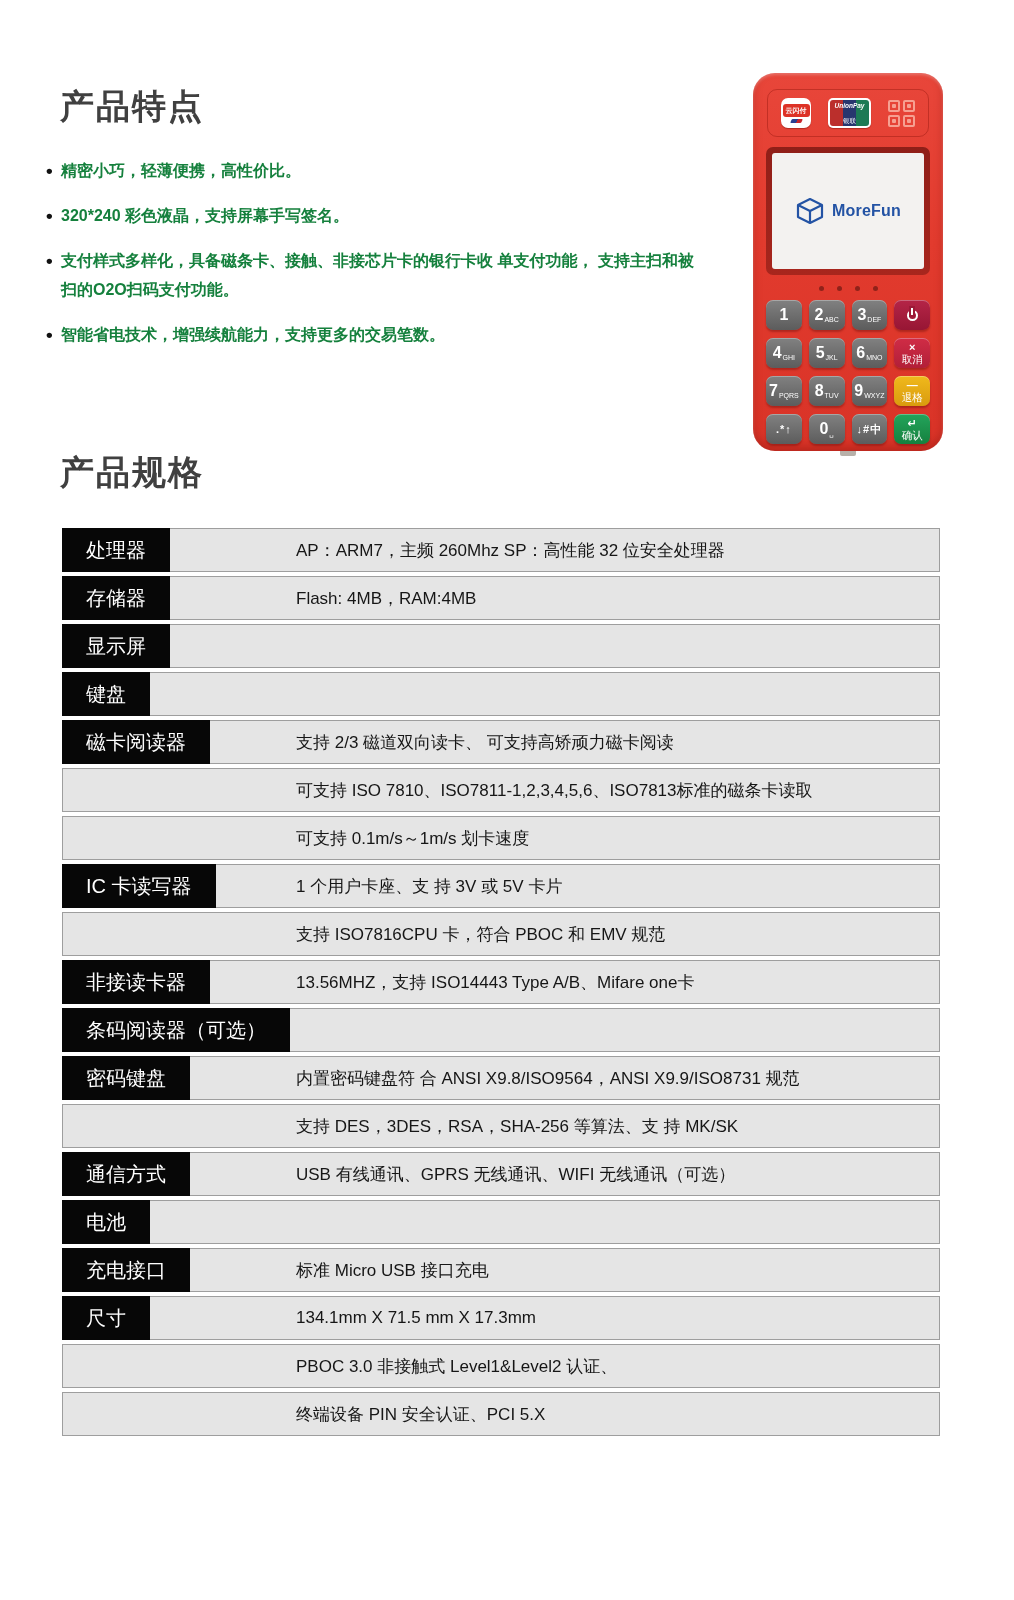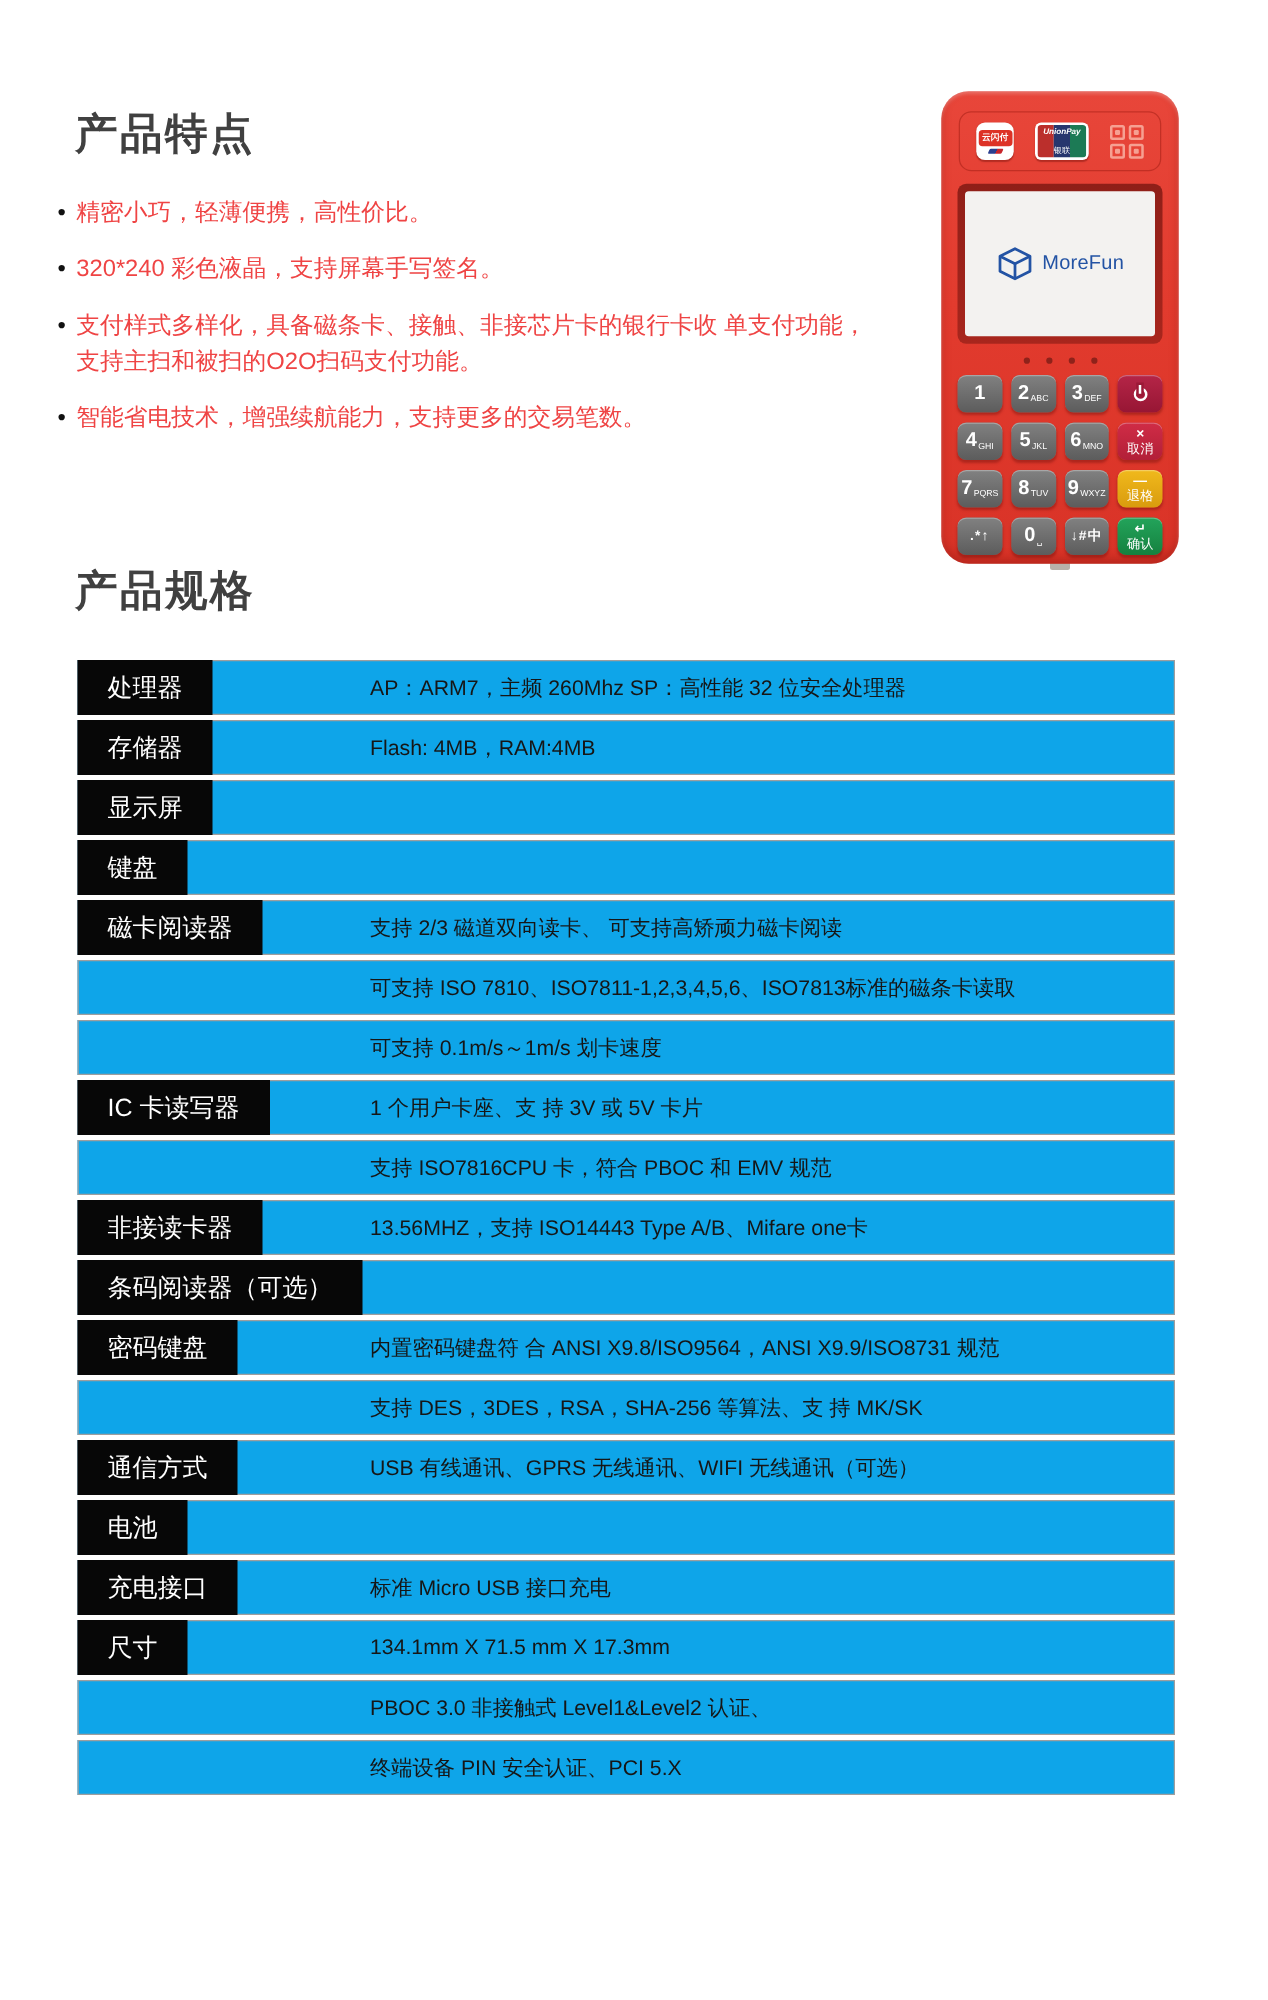--- a/index.html
+++ b/index.html
@@ -12,21 +12,21 @@
     position:absolute;left:60px;margin:0;font-size:34px;font-weight:700;
     letter-spacing:2px;color:#404040;
   }
   #features-title{top:84px;}
   #specs-title{top:450px;}
 
   
   .bullets{position:absolute;left:46px;top:156px;width:648px;margin:0;padding:0;list-style:none;}
   .bullets li{
     position:relative;padding-left:15px;margin-bottom:16px;
-    font-size:19px;line-height:29px;color:#ef4444;
+    font-size:16px;line-height:29px;color:#15803d;font-weight:bold;
   }
   .bullets li::before{content:"•";position:absolute;left:0;top:0;font-size:19px;color:#111;}
 
   
   .device{
     position:absolute;left:753px;top:73px;width:190px;height:378px;
     background:linear-gradient(180deg,#e8463a 0%,#e23b2e 45%,#d93327 100%);
     border-radius:22px;box-shadow:inset 0 2px 3px rgba(255,255,255,.25), inset 0 -4px 8px rgba(120,15,8,.35);
   }
   .icon-strip{
@@ -51,21 +51,21 @@
   .qr-cell::after{content:"";position:absolute;inset:2px;background:#f6a092;border-radius:1px;}
 
   .bezel{
     margin:10px 13px 0;height:128px;background:linear-gradient(180deg,#8f1f18,#a8261d);
     border-radius:7px;padding:6px;box-sizing:border-box;
   }
   .screen{
     width:100%;height:100%;background:#f3f2f0;border-radius:3px;
     display:flex;align-items:center;justify-content:center;gap:7px;
   }
-  .brand-text{color:#2353a4;font-weight:400;font-size:16px;letter-spacing:.2px;}
+  .brand-text{color:#2353a4;font-weight:700;font-size:16px;letter-spacing:.2px;}
 
   .dots{margin-top:11px;display:flex;justify-content:center;gap:13px;}
   .dot{width:5px;height:5px;border-radius:50%;background:#8f221a;}
 
   .keypad{
     margin:9px 13px 0;display:grid;grid-template-columns:repeat(4,1fr);
     gap:8px 7px;
   }
   .key{
     height:30px;border-radius:7px;display:flex;align-items:center;justify-content:center;
@@ -86,21 +86,21 @@
   .power-glyph{width:11px;height:11px;border:2px solid #fff;border-radius:50%;position:relative;display:block;box-sizing:border-box;}
   .power-glyph::after{content:"";position:absolute;left:50%;top:-4px;transform:translateX(-50%);
     width:2px;height:7px;background:#fff;box-shadow:0 0 0 2px rgba(155,25,55,1);}
   .usb-notch{position:absolute;left:50%;bottom:-5px;transform:translateX(-50%);
     width:16px;height:9px;background:#b8b1aa;border-radius:2px;z-index:-1;}
 
   
   .specs{position:absolute;left:62px;top:528px;width:878px;}
   .spec-row{
     position:relative;height:44px;margin-bottom:4px;border:1px solid #9e9e9e;
-    background:#0ea5e9;box-sizing:border-box;
+    background:#e5e5e5;box-sizing:border-box;
   }
   .spec-label{
     position:absolute;left:-1px;top:-1px;height:calc(100% + 2px);
     background:#070707;color:#fff;display:flex;align-items:center;
     padding:0 24px;font-size:20px;white-space:nowrap;box-sizing:border-box;
   }
   .spec-value{
     position:absolute;left:233px;top:0;right:6px;height:100%;
     display:flex;align-items:center;font-size:17px;color:#161616;white-space:nowrap;
   }

